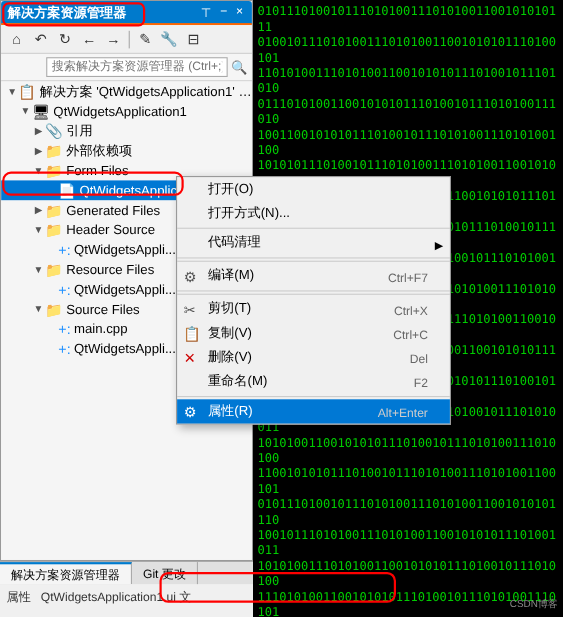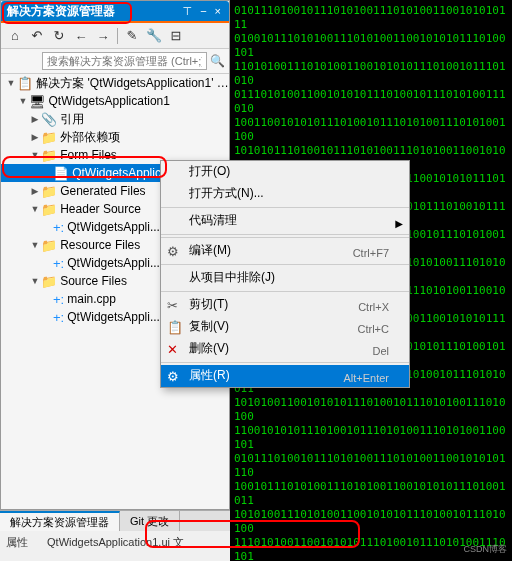--- a/index.html
+++ b/index.html
@@ -481,21 +481,21 @@
   <div class="tab-strip">
     <div class="tab active">
       <span>解决方案资源管理器</span>
     </div>
     <div class="tab">
       <span>Git 更改</span>
     </div>
   </div>
   <div class="tab-content">
     <span>属性</span>
-    <span style="margin-left:16px;"><span>QtWidgetsApplication1.ui</span> <span>文</span></span>
+    <span style="margin-left:6px;"><span>QtWidgetsApplication1.ui</span> <span>文</span></span>
   </div>
 </div>
 
 <div class="context-menu">
 
   <div class="menu-item">
     <span class="menu-item-label">打开(O)</span>
   </div>
 
   <div class="menu-item">
@@ -518,23 +518,20 @@
     <span class="menu-item-icon">⚙</span>
     <span class="menu-item-label">编译(M)</span>
     <span class="menu-shortcut">Ctrl+F7</span>
   </div>
 
 
   <div class="menu-item separator"></div>
 
 
 
-  <div class="menu-item">
-    <span class="menu-item-label">从项目中排除(J)</span>
-  </div>
 
   <div class="menu-item separator"></div>
 
   <div class="menu-item">
     <span class="menu-item-icon">✂</span>
     <span class="menu-item-label">剪切(T)</span>
     <span class="menu-shortcut">Ctrl+X</span>
   </div>
 
   <div class="menu-item">
@@ -542,20 +539,24 @@
     <span class="menu-item-label">复制(V)</span>
     <span class="menu-shortcut">Ctrl+C</span>
   </div>
 
   <div class="menu-item">
     <span class="menu-item-icon" style="color:#cc0000;">✕</span>
     <span class="menu-item-label">删除(V)</span>
     <span class="menu-shortcut">Del</span>
   </div>
 
+  <div class="menu-item">
+    <span class="menu-item-label">重命名(M)</span>
+    <span class="menu-shortcut">F2</span>
+  </div>
 
   <div class="menu-item separator"></div>
 
   <div class="menu-item highlighted">
     <span class="menu-item-icon" style="color:white;">⚙</span>
     <span class="menu-item-label">属性(R)</span>
     <span class="menu-shortcut">Alt+Enter</span>
   </div>
 
 </div>

